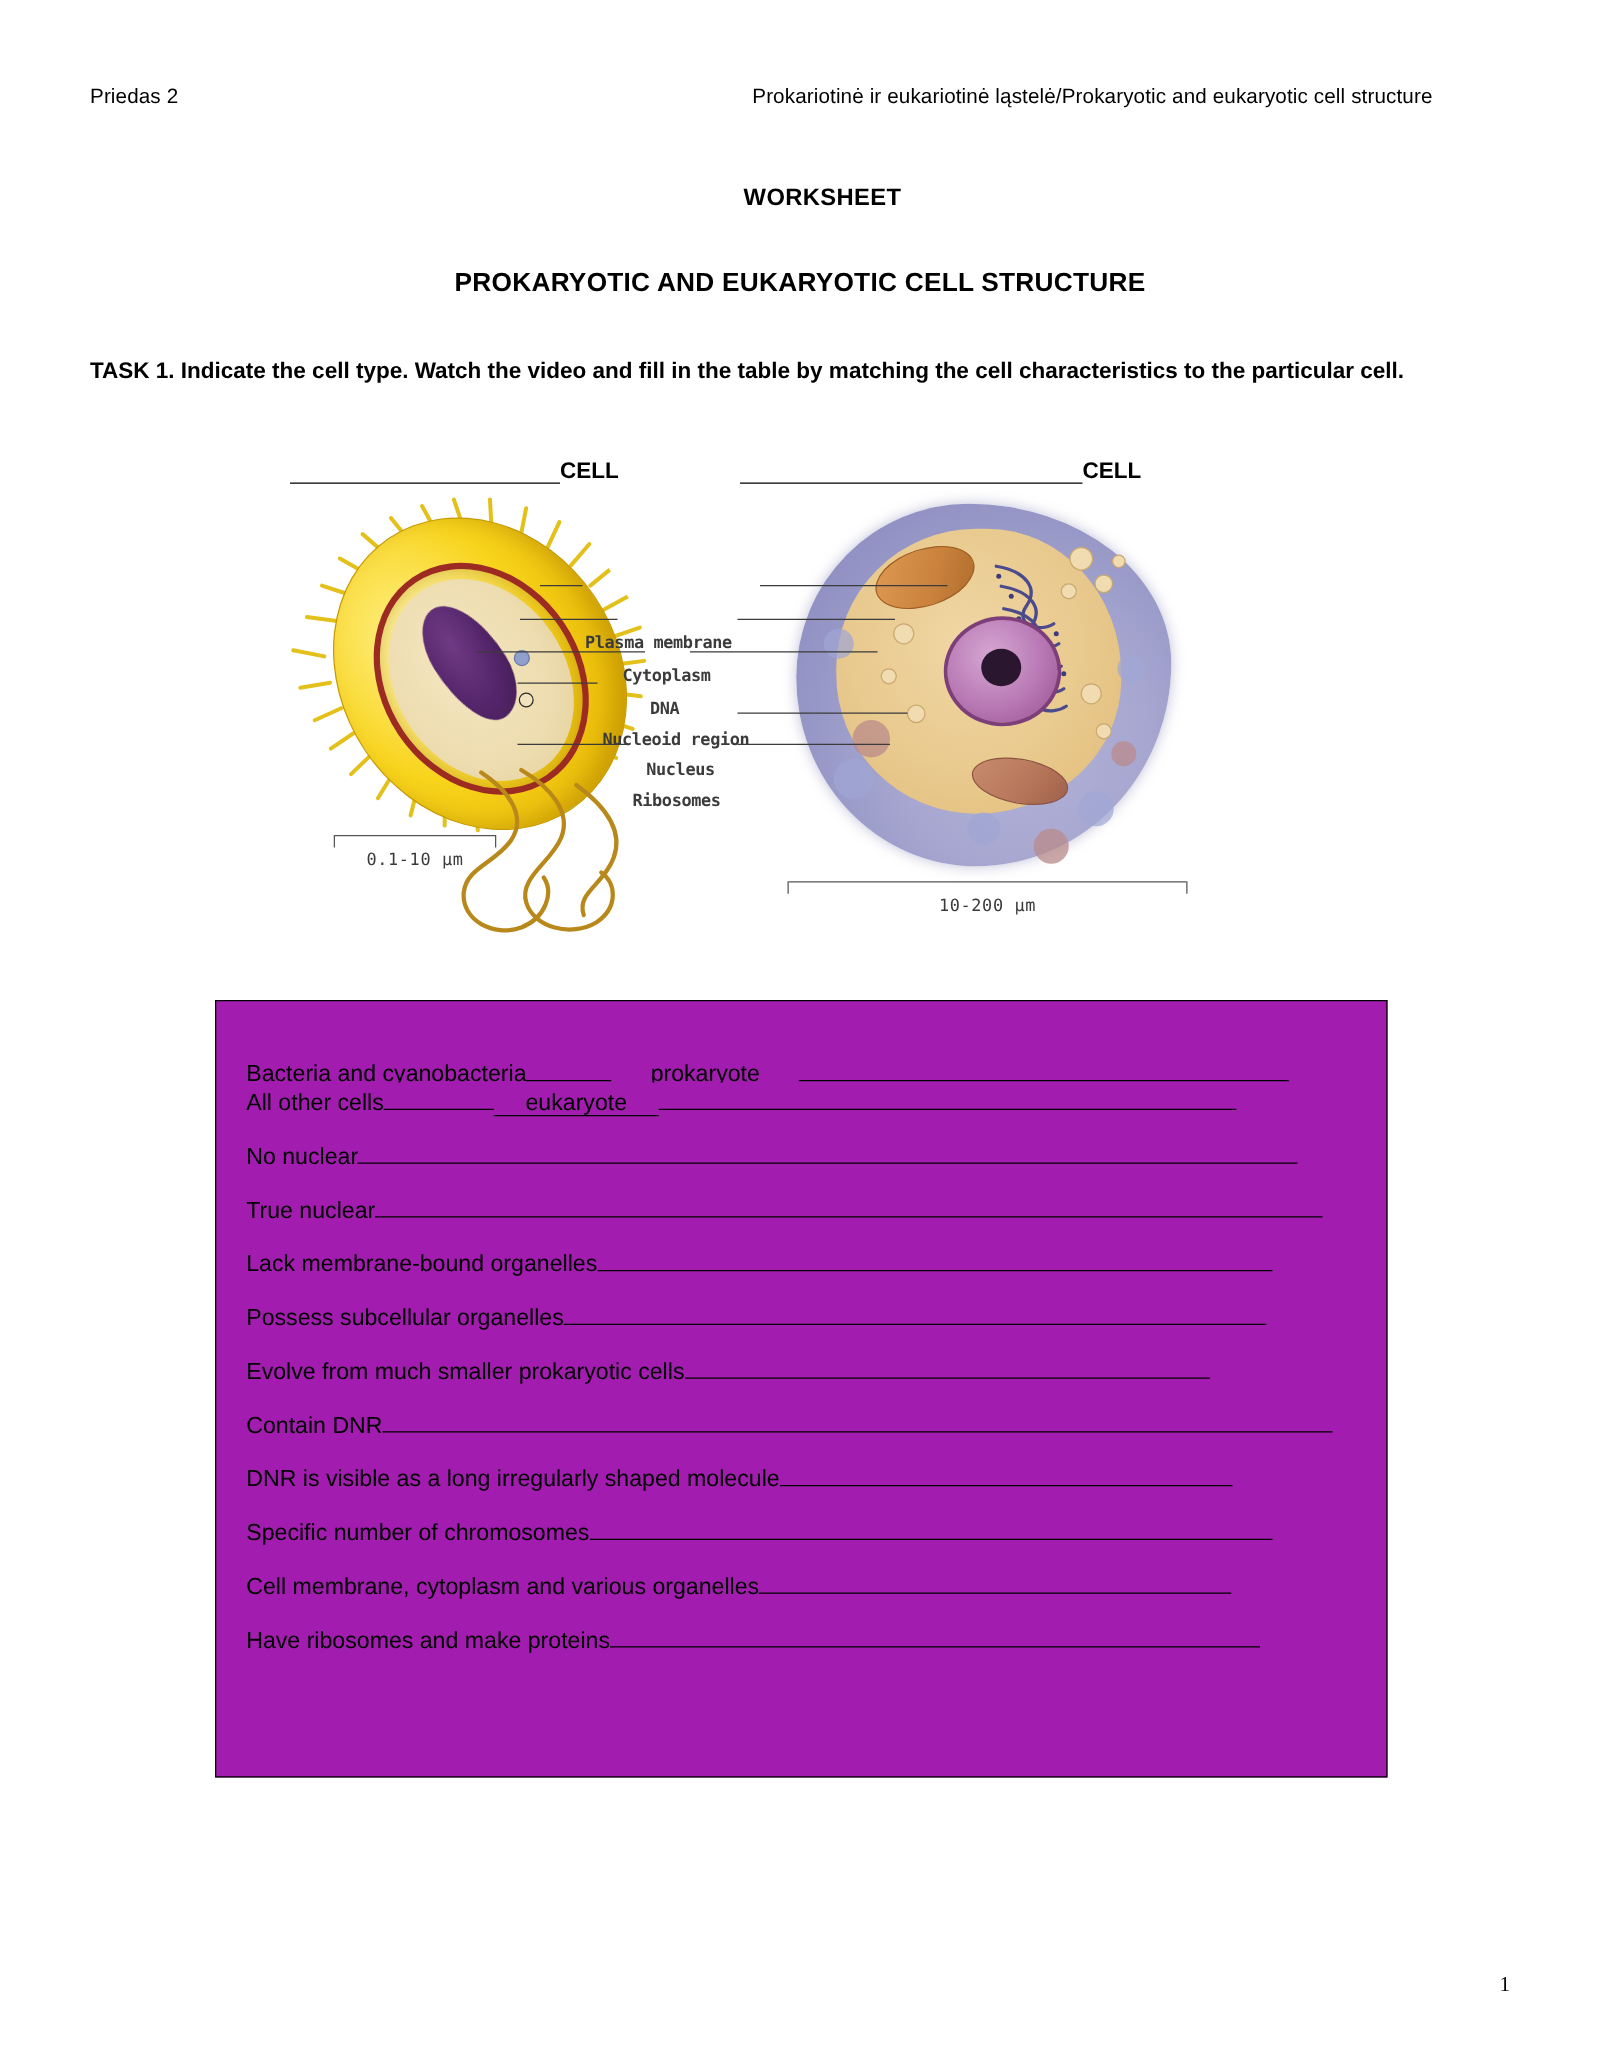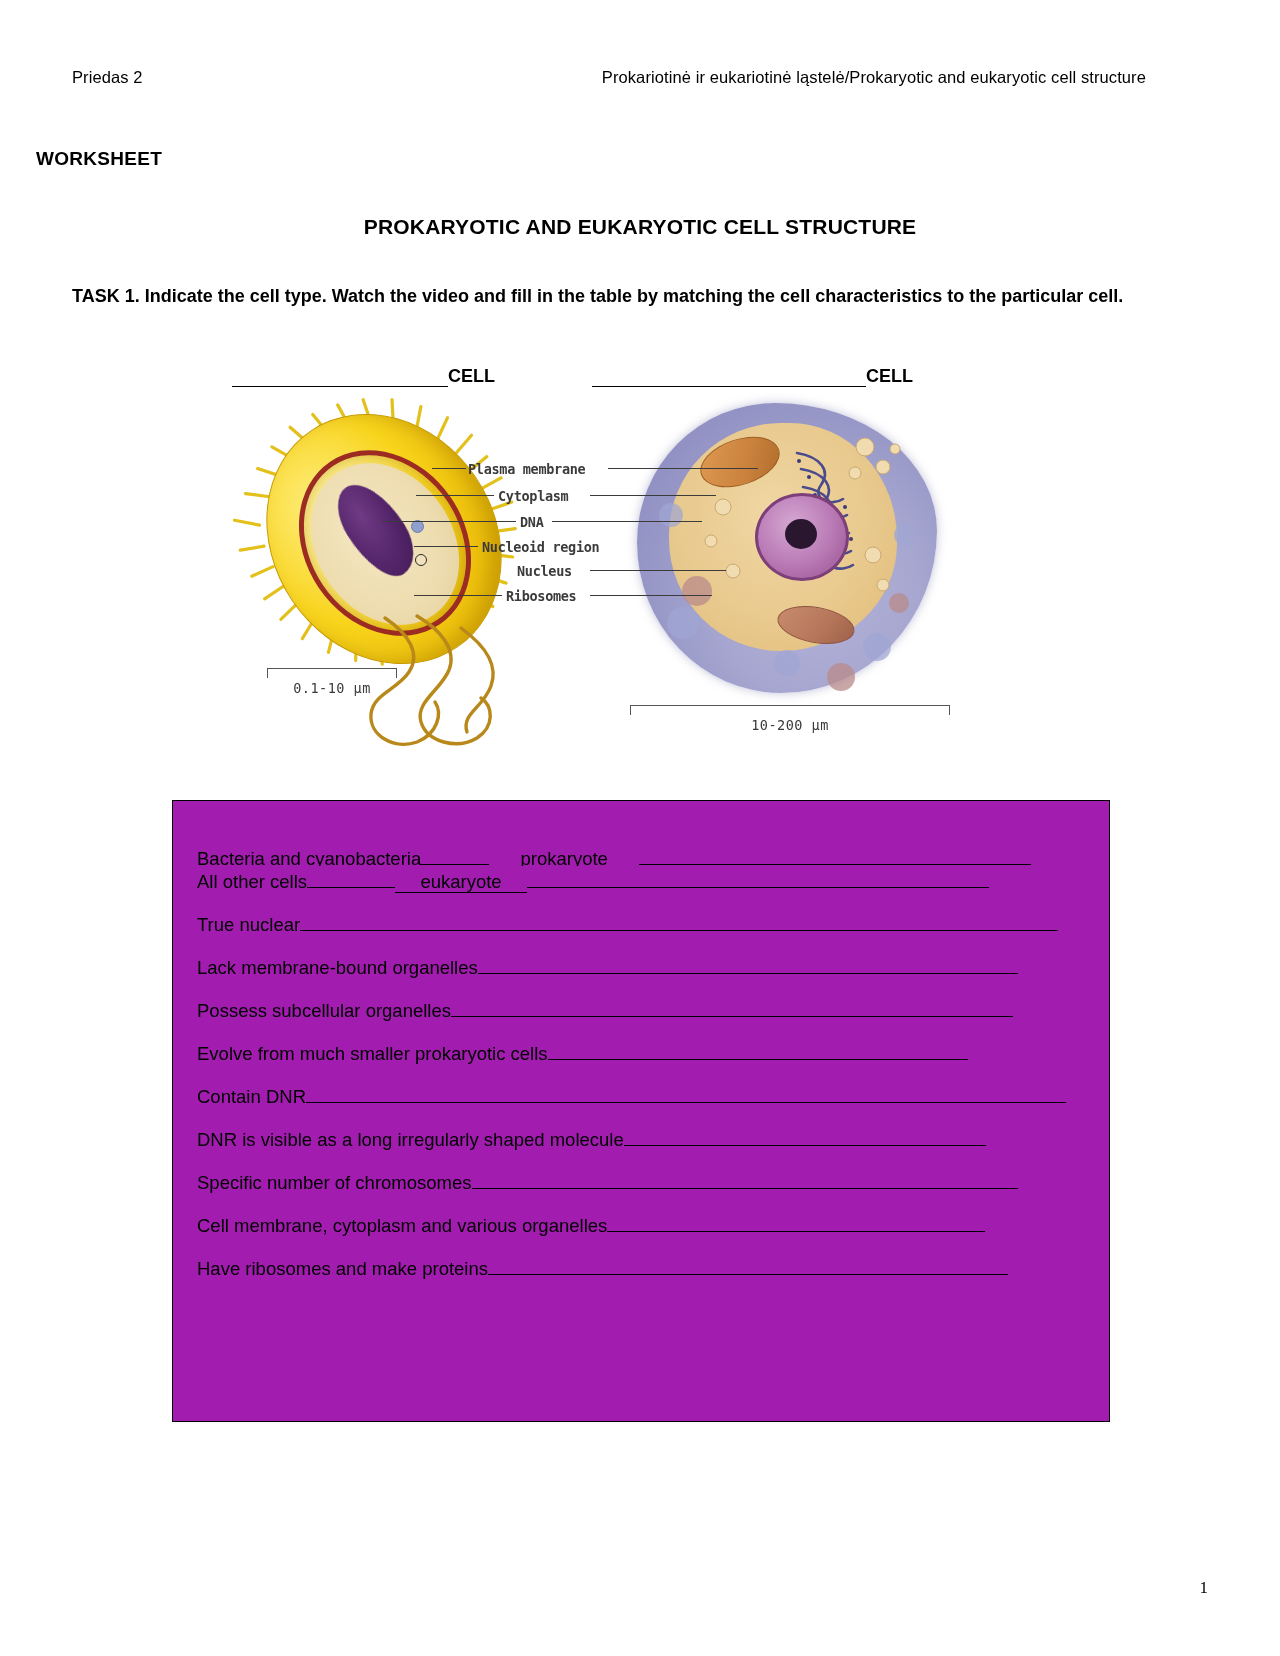--- a/index.html
+++ b/index.html
@@ -33,21 +33,21 @@
   .doc-header .right {
     flex: 1 1 auto;
     text-align: right;
     padding-right: 62px;
   }
 
   
   .title-main {
     position: absolute;
     top: 148px; left: 0; width: 1280px;
-    text-align: left;
+    text-align: center;
     font-size: 19px;
     font-weight: bold;
     letter-spacing: 0.3px;
     padding-left: 36px;
   }
   .title-sub {
     position: absolute;
     top: 215px; left: 0; width: 1280px;
     text-align: center;
     font-size: 21px;
@@ -281,20 +281,21 @@
     width: 420px; height: 160px;
     font-family: "DejaVu Sans Mono", monospace;
     font-size: 13.5px;
     font-weight: bold;
     color: #3b3b3b;
     letter-spacing: -0.3px;
   }
   .callout {
     position: absolute;
     white-space: nowrap;
+    margin-top: 45px;
   }
   .leader {
     position: absolute;
     border-top: 1px solid #3b3b3b;
     height: 0;
   }
 
   
   .answer-box {
     position: absolute;
@@ -507,20 +508,24 @@
           <span class="ans-fill" style="width: 150px; margin-top: 25px;">prokaryote</span>
           <span class="ans-rule" style="width: 392px;"></span>
         </div>
         <div class="ans-row">
           <span class="ans-label">All other cells </span>
           <span class="ans-rule" style="width: 88px;"></span>
           <span class="ans-fill" style="width: 132px;">eukaryote</span>
           <span class="ans-rule" style="width: 462px;"></span>
         </div>
         <div class="ans-row">
+          <span class="ans-label">No nuclear </span>
+          <span class="ans-rule" style="width: 752px;"></span>
+        </div>
+        <div class="ans-row">
           <span class="ans-label">True nuclear</span>
           <span class="ans-rule" style="width: 758px;"></span>
         </div>
         <div class="ans-row">
           <span class="ans-label">Lack membrane-bound organelles</span>
           <span class="ans-rule" style="width: 540px;"></span>
         </div>
         <div class="ans-row">
           <span class="ans-label">Possess subcellular organelles</span>
           <span class="ans-rule" style="width: 562px;"></span>

